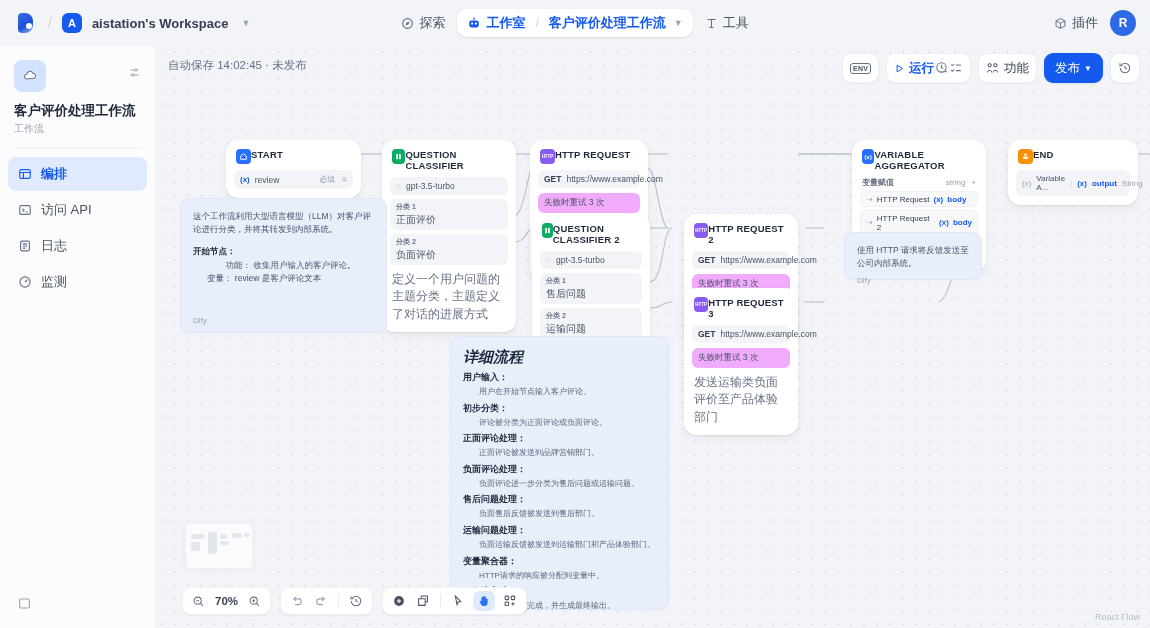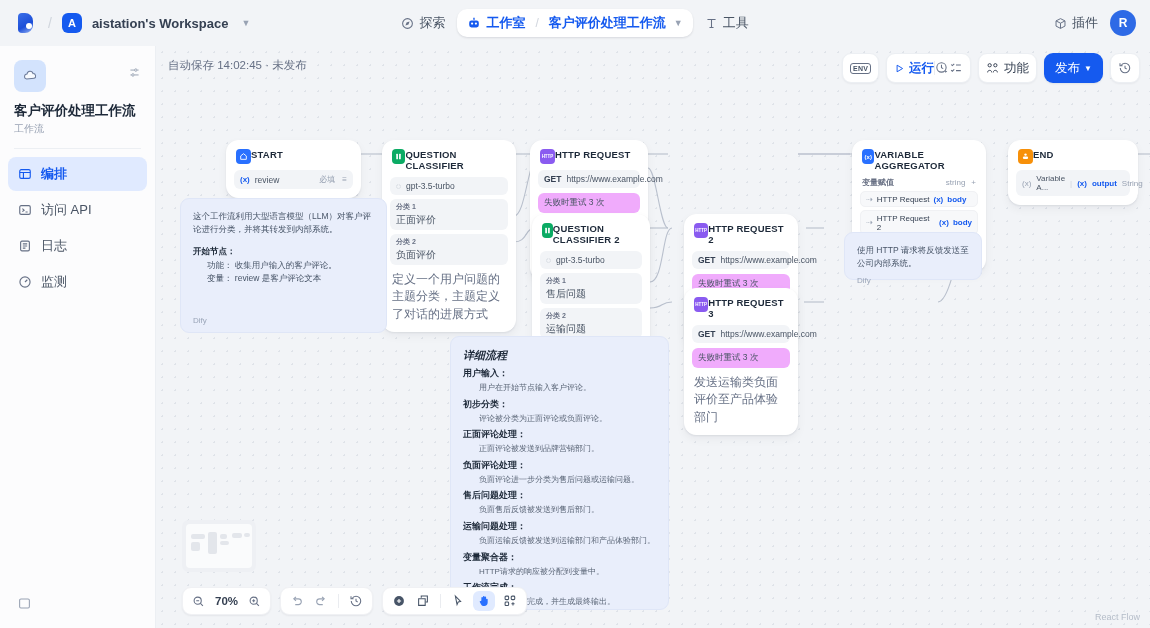--- a/index.html
+++ b/index.html
@@ -146,21 +146,21 @@
 
   
   .note{
     position:absolute; background:#e9eefb; border:1px solid #dfe6f7; border-radius:9px;
     padding:11px 12px 8px 12px; color:#475467;
   }
   .note-body{ font-size:8.5px; line-height:1.55; }
   .note-body b{ color:#1d2939; }
   .note-sig{ font-size:8px; color:#9aa5b8; margin-top:6px;}
 
-  .note-lg .ttl{ font-size:11px; font-style:italic; font-weight:700; color:#1d2939; margin-bottom:3px;}
+  .note-lg .ttl{ font-size:15px; font-style:italic; font-weight:700; color:#1d2939; margin-bottom:3px;}
   .note-lg .h{ font-size:9px; font-weight:700; color:#1d2939; margin-top:4px;}
   .note-lg .p{ font-size:8px; color:#5b6677; margin-left:16px; margin-top:2px; line-height:1.45;}
 
   
   svg.edges{ position:absolute; left:0; top:0; width:994px; height:582px; pointer-events:none;}
 
   
   .minimap{
     position:absolute; left:26px; bottom:56px; width:74px; height:52px;
     background:#eef0f4; border-radius:7px; padding:4px;
@@ -535,21 +535,21 @@
         <span style="color:#d0d5dd;">|</span>
         <span class="var-tag">(x)</span>
         <span class="var-tag">output</span>
         <span class="gray-tag" style="margin-left:auto;">String</span>
       </div>
     </div>
 
     <div class="note" style="left:24px; top:152px; width:207px; height:135px;">
       <div class="note-body">这个工作流利用大型语言模型（LLM）对客户评论进行分类，并将其转发到内部系统。</div>
       <div class="note-body" style="margin-top:9px;"><b>开始节点：</b></div>
-      <div class="note-body" style="margin-left:14px;">功能： 收集用户输入的客户评论。</div>
+      <div class="note-body" style="margin-left:14px;text-align:center;">功能： 收集用户输入的客户评论。</div>
       <div class="note-body" style="margin-left:14px;">变量： review 是客户评论文本</div>
       <div class="note-sig" style="position:absolute;left:12px;bottom:7px;">Dify</div>
     </div>
 
     <div class="note" style="left:688px; top:186px; width:138px; height:48px;">
       <div class="note-body">使用 HTTP 请求将反馈发送至公司内部系统。</div>
       <div class="note-sig">Dify</div>
     </div>
 
     <div class="note note-lg" style="left:294px; top:290px; width:219px; height:274px;">

